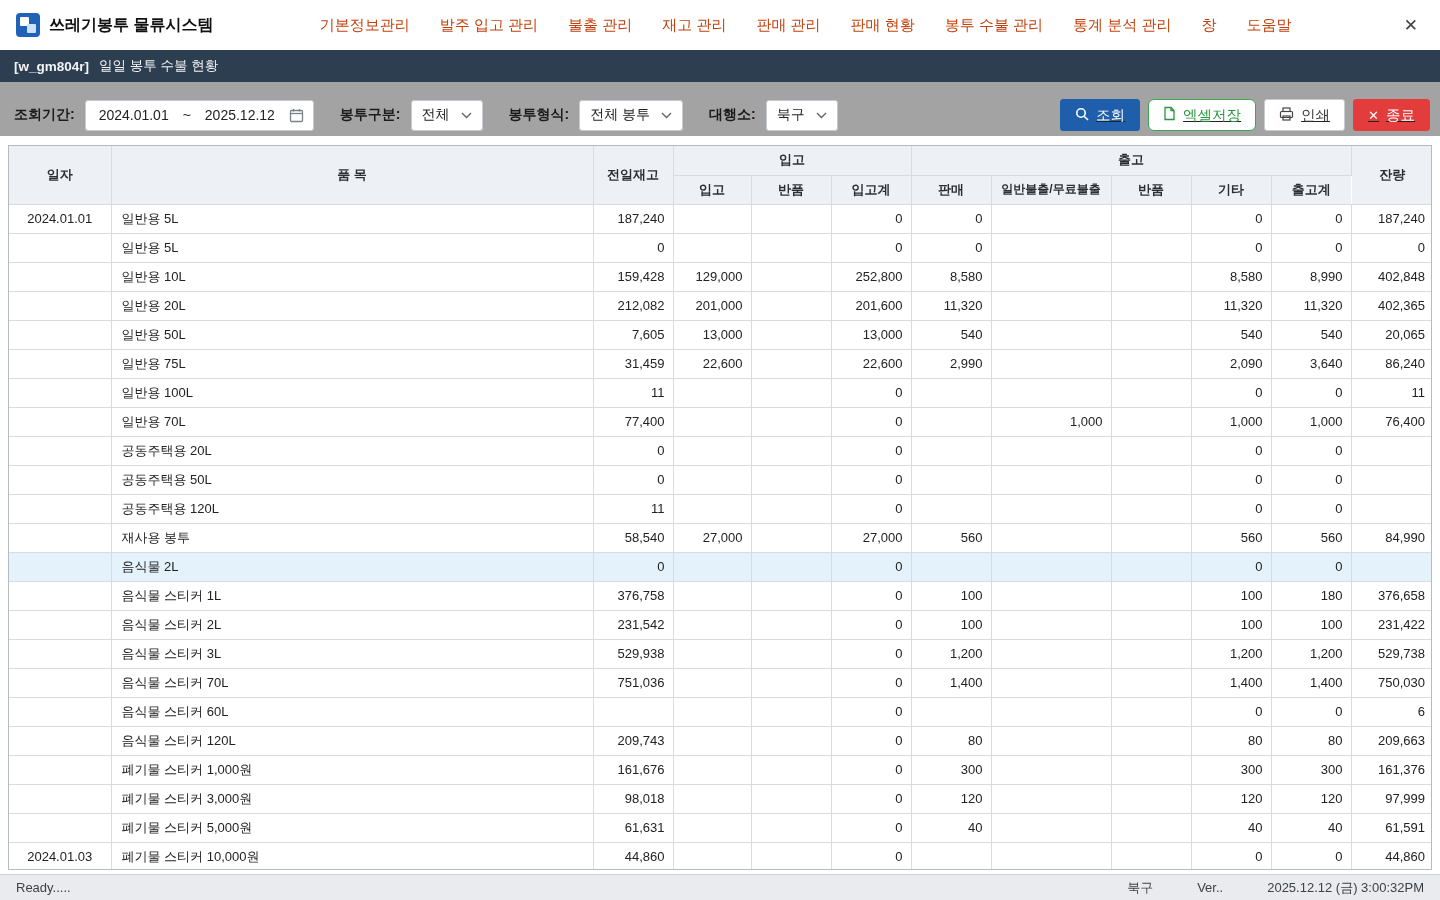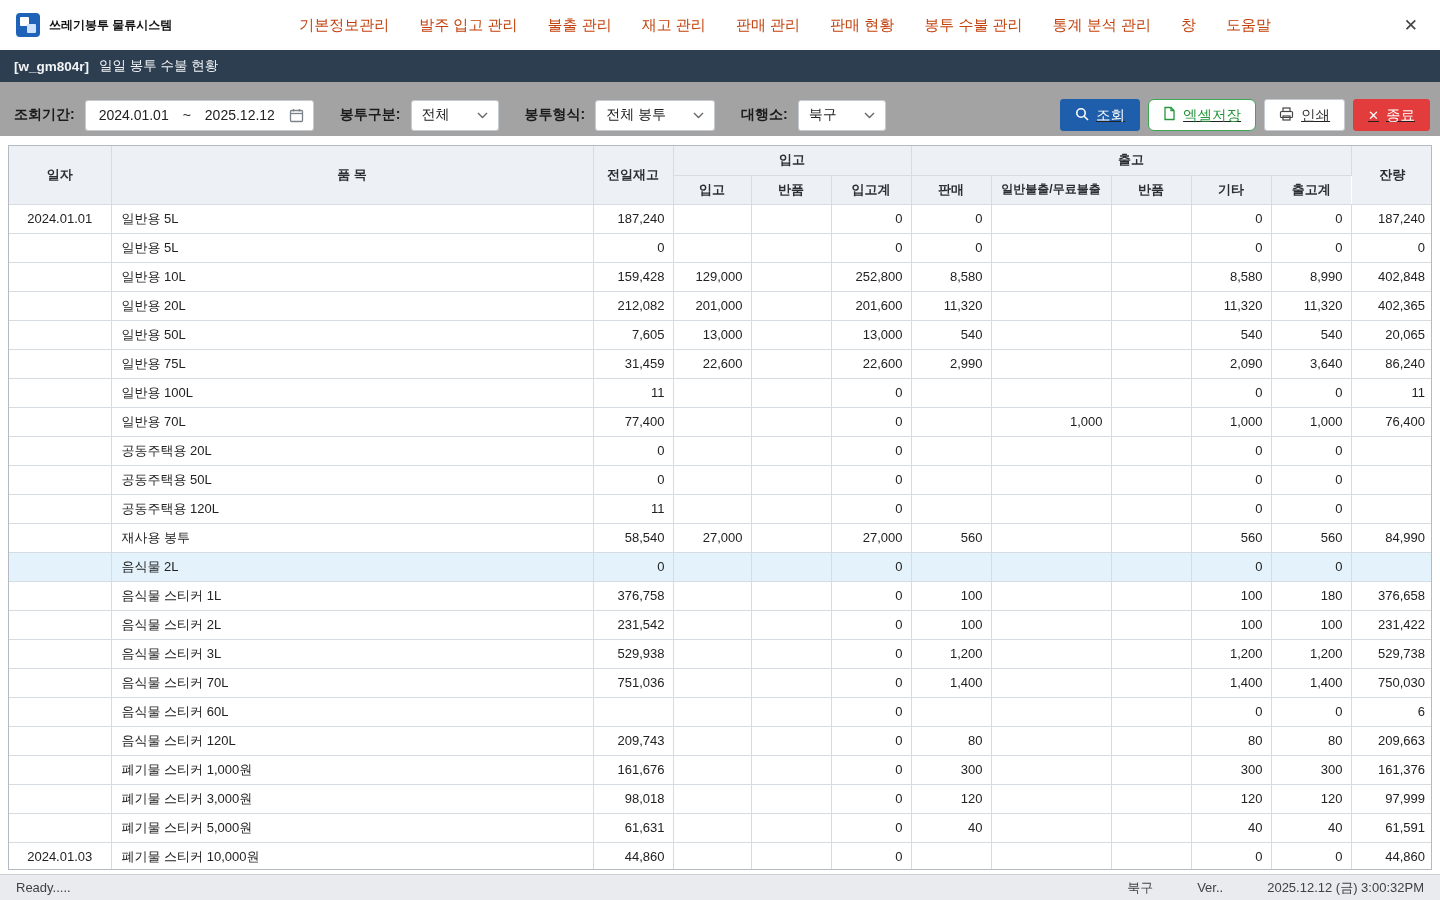--- a/index.html
+++ b/index.html
@@ -20,21 +20,21 @@
     position:relative; margin-right:9px; flex:0 0 auto;
   }
   .logo::before {
     content:""; position:absolute; left:4px; top:4px; width:9px; height:9px;
     background:#fff; border-radius:1px;
   }
   .logo::after {
     content:""; position:absolute; right:4px; bottom:4px; width:9px; height:9px;
     background:#cfe3ff; border-radius:1px;
   }
-  .app-title { font-size:12px; font-weight:bold; color:#111; white-space:nowrap; }
+  .app-title { font-size:16px; font-weight:bold; color:#111; white-space:nowrap; }
   .menu { flex:1; display:flex; justify-content:center; gap:30px; }
   .menu span { font-size:15px; color:#c2410c; cursor:default; white-space:nowrap; }
   .win-close { font-size:17px; color:#444; padding:2px 6px; cursor:default; }
 
   
   .subheader {
     height:32px; background:#2d3e50; color:#f2f4f6;
     display:flex; align-items:center; padding:0 14px; gap:10px;
     font-size:13.5px; flex:0 0 auto;
   }
@@ -47,21 +47,21 @@
   }
   .flabel { font-size:14px; font-weight:bold; color:#1b1b1b; white-space:nowrap; }
   .datebox {
     height:31px; border:1px solid #c6cbd2; border-radius:3px; background:#fff;
     display:flex; align-items:center; gap:10px; padding:0 9px; font-size:14px;
   }
   .datebox .dval { min-width:78px; text-align:center; color:#222; }
   .cal-icon { display:inline-flex; color:#7b828b; }
   .selbox {
     height:31px; border:1px solid #c6cbd2; border-radius:3px; background:#fff;
-    display:flex; align-items:center; gap:27px; padding:0 10px; font-size:14px;
+    display:flex; align-items:center; gap:11px; padding:0 10px; font-size:14px;
     color:#222; white-space:nowrap;
   }
   .chev { display:inline-flex; color:#666; }
   .fgap { width:6px; }
   .btns { margin-left:auto; display:flex; gap:8px;text-decoration:underline; }
   .btn {
     height:32px; border-radius:3px; display:inline-flex; align-items:center;
     gap:7px; padding:0 14px; font-size:14.5px; cursor:default; border:1px solid transparent;
     white-space:nowrap;
   }

